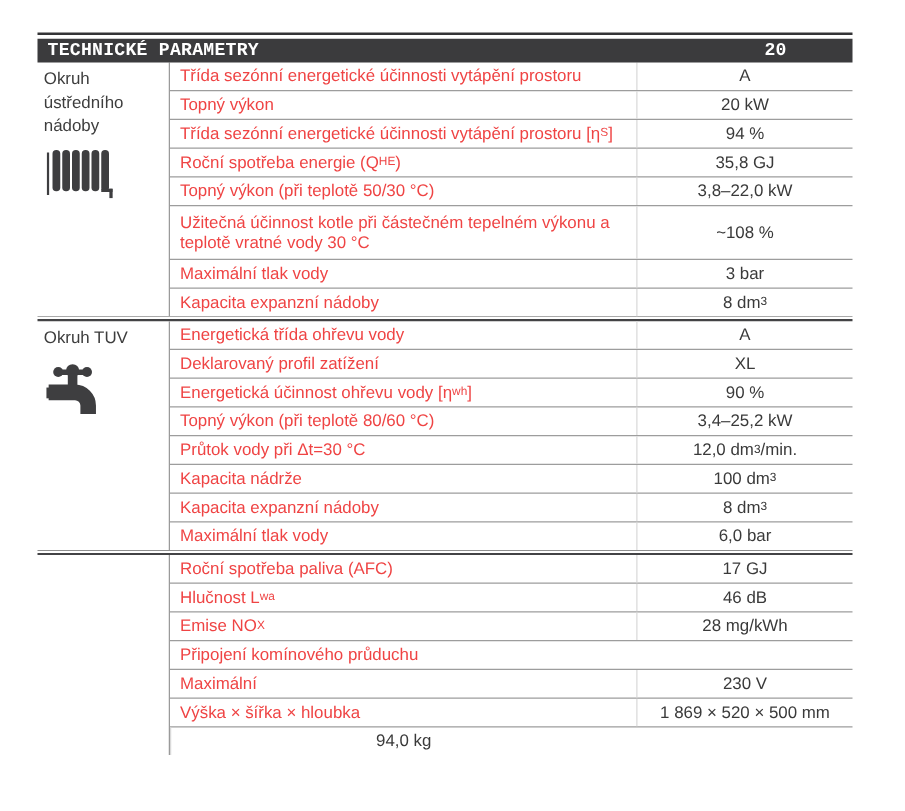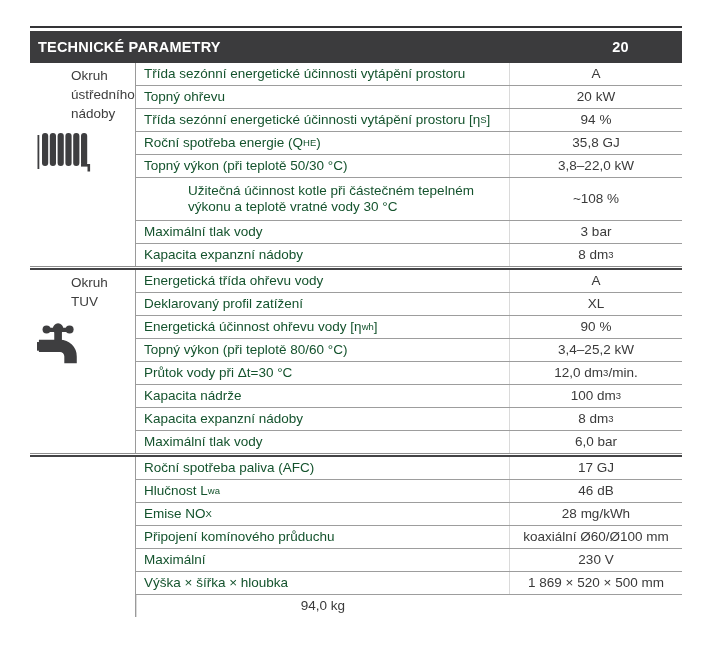--- a/index.html
+++ b/index.html
@@ -5,46 +5,47 @@
   html,body{margin:0;padding:0;background:#ffffff;}
   body{
     width:724px;height:649px;
     font-family:"Liberation Sans","DejaVu Sans",sans-serif;
     color:#3a3a3a;
     -webkit-font-smoothing:antialiased;
   }
   .page{position:relative;width:652px;margin:26px 42px 0 30px;}
   .top-rule{height:2px;background:#343436;margin-bottom:3px;}
   .header{
-    position:relative;height:32px;background:#3b3b3d;color:#ffffff;
+    position:relative;height:19px;background:#3b3b3d;color:#ffffff;
     display:flex;align-items:center;font-size:14.5px;font-weight:600;
     letter-spacing:0.2px;
+    font-family:Liberation Mono, monospace;
   }
   .header .title{padding-left:8px;}
   .header .badge{
     position:absolute;left:504px;width:173px;text-align:center;
     font-weight:600;
   }
   .section{display:grid;grid-template-columns:105px 1fr;}
   .section-divider{
     height:4px;
     background:linear-gradient(to bottom,#8f8f8f 0 1px,#ffffff 1px 2px,#434345 2px 4px);
   }
   .label-cell{padding:3px 4px 0 5px;font-size:13.5px;color:#3d3d3d;}
-  .label-line{line-height:19px;margin-left:36px;}
+  .label-line{line-height:19px;}
   .label-cell .icon{margin-top:9px;margin-left:2px;}
   .rows{border-left:1px solid #9a9a9a;}
   .row{display:grid;grid-template-columns:1fr 173px;min-height:22px;}
   .row + .row{border-top:1px solid #9d9d9d;}
   .row.tall{min-height:42px;}
   .param{
     padding:0 8px;font-size:13.5px;display:flex;align-items:center;
-    line-height:22px;color:#14532d;
-  }
-  .row.tall .param{line-height:16.5px;padding-top:2px;padding-bottom:2px;margin-left:44px;}
+    line-height:22px;color:#ef4444;
+  }
+  .row.tall .param{line-height:16.5px;padding-top:2px;padding-bottom:2px;}
   .value{
     border-left:1px solid #dadada;
     display:flex;align-items:center;justify-content:center;
     font-size:13.5px;line-height:22px;text-align:center;color:#3a3a3a;
     padding:0 4px;
   }
   sub{font-size:9.5px;line-height:0;vertical-align:-3px;}
   sup{font-size:9.5px;line-height:0;vertical-align:5px;}
   svg{display:block;}
 </style>
@@ -76,21 +77,21 @@
               <rect x="50.5" y="32" width="2.6" height="7.5"></rect>
             </svg>
           </div>
         </div>
         <div class="rows">
           <div class="row">
             <div class="param">Třída sezónní energetické účinnosti vytápění prostoru</div>
             <div class="value">A</div>
           </div>
           <div class="row">
-            <div class="param">Topný ohřevu</div>
+            <div class="param">Topný výkon</div>
             <div class="value">20 kW</div>
           </div>
           <div class="row">
             <div class="param">Třída sezónní energetické účinnosti vytápění prostoru [η<sub>S</sub>]</div>
             <div class="value">94 %</div>
           </div>
           <div class="row">
             <div class="param">Roční spotřeba energie (Q<sub>HE</sub>)</div>
             <div class="value">35,8 GJ</div>
           </div>
@@ -174,21 +175,20 @@
           <div class="row">
             <div class="param">Hlučnost L<sub>wa</sub></div>
             <div class="value">46 dB</div>
           </div>
           <div class="row">
             <div class="param">Emise NO<sub>X</sub></div>
             <div class="value">28 mg/kWh</div>
           </div>
           <div class="row">
             <div class="param">Připojení komínového průduchu</div>
-            <div class="value">koaxiální Ø60/Ø100 mm</div>
           </div>
           <div class="row">
             <div class="param">Maximální</div>
             <div class="value">230 V</div>
           </div>
           <div class="row">
             <div class="param">Výška × šířka × hloubka</div>
             <div class="value">1 869 × 520 × 500 mm</div>
           </div>
           <div class="row">

